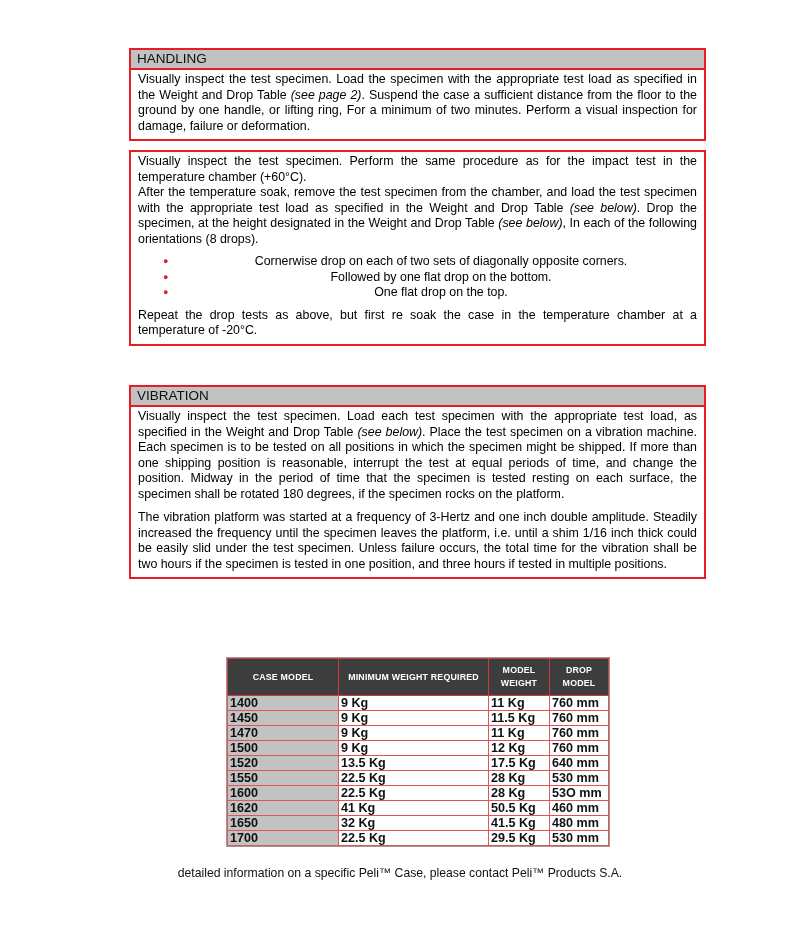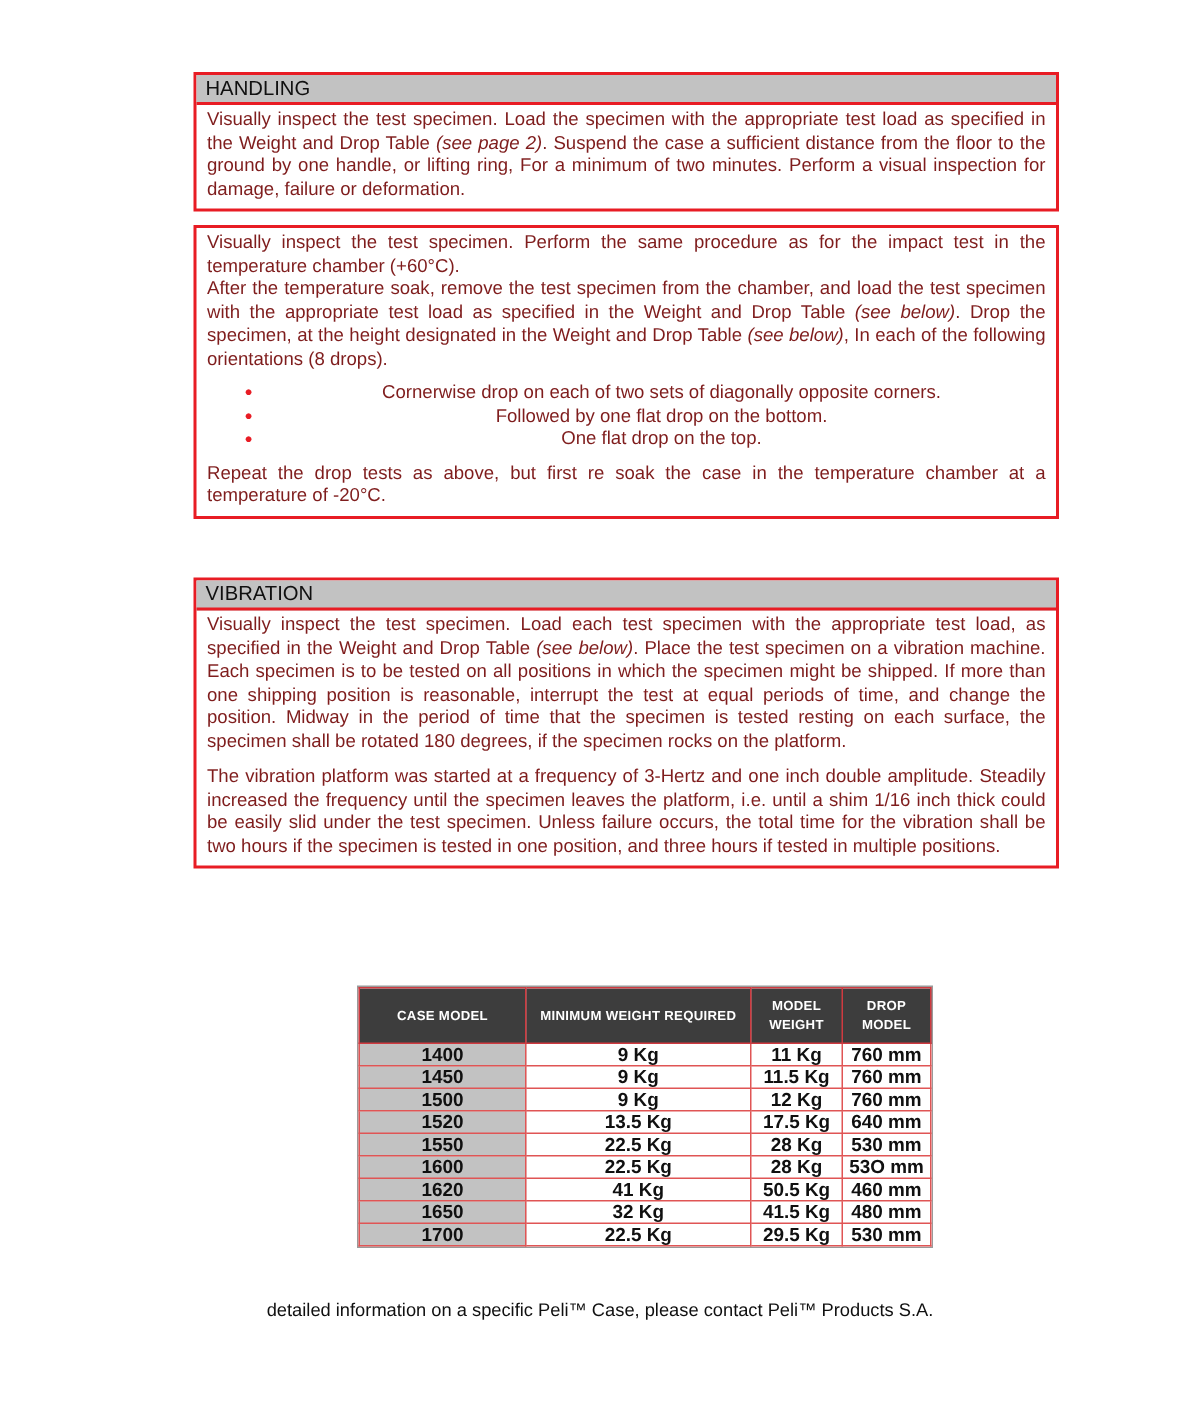--- a/index.html
+++ b/index.html
@@ -22,21 +22,21 @@
   .box{position:absolute;left:129px;width:577px;border:2px solid var(--red);background:#ffffff;}
   #box-handling{top:48px;}
   #box-drop{top:150px;}
   #box-vibration{top:385px;}
   .box-title{
     background:var(--bar-gray);border-bottom:2px solid var(--red);
     font-size:13.5px;line-height:16px;padding:1px 6px 1px;color:#101010;
   }
   .box-body{
     padding:2px 7px 5px;font-size:12.4px;line-height:15.5px;
-    text-align:justify;color:#7f1d1d;
+    text-align:justify;color:#000000;
   }
   .para{margin:0;}
   .para.mt{margin-top:8px;}
   .para em{font-style:italic;}
 
   ul.bullets{list-style:none;margin:7px 0 7px;padding:0 0 0 47px;text-align:center;}
   ul.bullets li{position:relative;margin:0;line-height:15.5px;}
   ul.bullets li::before{
     content:"\25CF";position:absolute;left:-22px;top:0;
     color:var(--red);font-size:9px;
@@ -45,30 +45,30 @@
   
   .banner{
     position:absolute;left:46px;top:612px;width:719px;height:29px;
     background:var(--banner-gray);border:1px solid #6c6c6c;
     color:#ffffff;font-size:14.5px;line-height:26px;padding-left:97px;
   }
 
   
   table.drop-table{
     position:absolute;left:227px;top:658px;border-collapse:collapse;
-    box-shadow:0 0 0 1px #9a9a9a;background:#ffffff;margin-left:12px;
+    box-shadow:0 0 0 1px #9a9a9a;background:#ffffff;
   }
   table.drop-table th{
     background:var(--header-dark);color:#ffffff;
     font-size:8.8px;font-weight:bold;letter-spacing:.2px;
     border:1px solid #cf3a40;padding:5px 2px;line-height:13px;text-align:center;
   }
   table.drop-table td{
     border:1px solid var(--grid-red);
-    font-size:12.6px;font-weight:bold;text-align:center;
+    font-size:12.6px;font-weight:bold;
     height:15px;padding:0 2px;color:#101010;background:#ffffff;
   }
   table.drop-table td:first-child{background:var(--bar-gray);}
 
   .footer{
     position:absolute;left:0;top:866px;width:800px;
     text-align:center;font-size:12.2px;line-height:14.5px;color:#101010;
   }
   .footer p{margin:0;}
 </style>
@@ -128,20 +128,26 @@
           <td>11 Kg</td>
           <td>760 mm</td>
         </tr>
         <tr>
           <td>1450</td>
           <td>9 Kg</td>
           <td>11.5 Kg</td>
           <td>760 mm</td>
         </tr>
         <tr>
+          <td>1470</td>
+          <td>9 Kg</td>
+          <td>11 Kg</td>
+          <td>760 mm</td>
+        </tr>
+        <tr>
           <td>1500</td>
           <td>9 Kg</td>
           <td>12 Kg</td>
           <td>760 mm</td>
         </tr>
         <tr>
           <td>1520</td>
           <td>13.5 Kg</td>
           <td>17.5 Kg</td>
           <td>640 mm</td>

